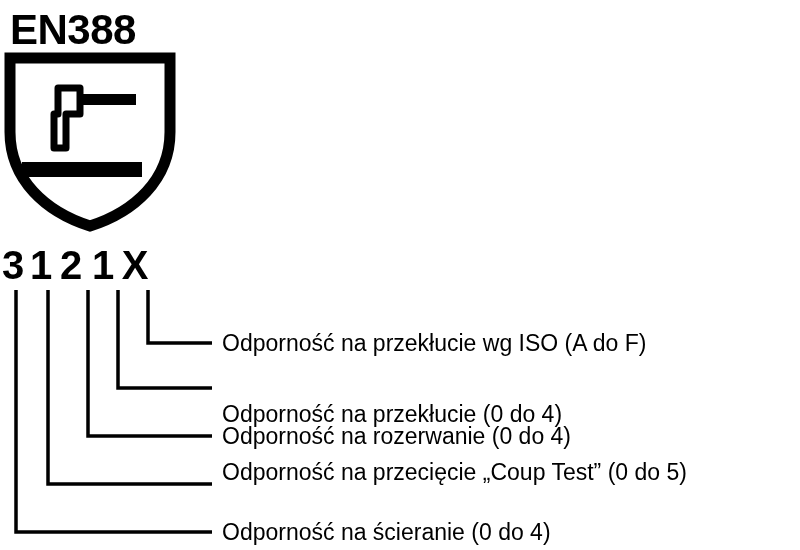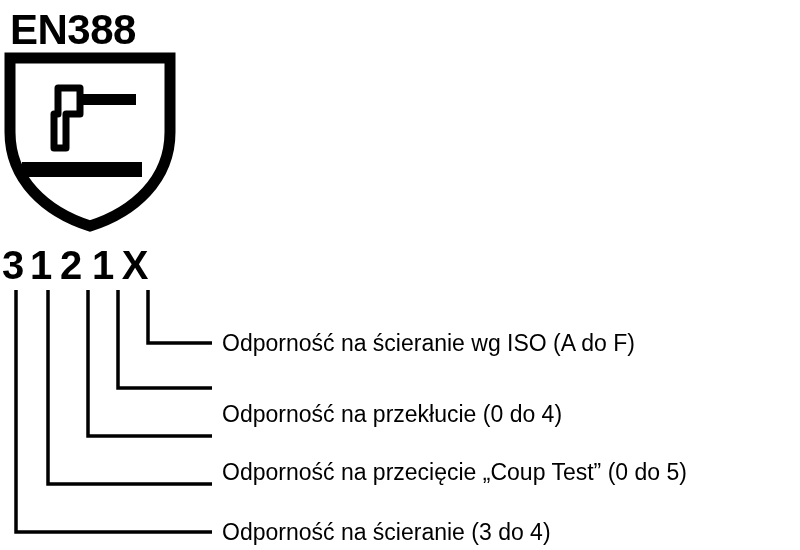--- a/index.html
+++ b/index.html
@@ -110,19 +110,20 @@
     <polyline points="118,5 118,103 212,103" fill="none" stroke="#000000" stroke-width="3.5"></polyline>
 
     <polyline points="88,5 88,151 212,151" fill="none" stroke="#000000" stroke-width="3.5"></polyline>
 
     <polyline points="48,5 48,199 212,199" fill="none" stroke="#000000" stroke-width="3.5"></polyline>
 
     <polyline points="16,5 16,247 212,247" fill="none" stroke="#000000" stroke-width="3.5"></polyline>
   </svg>
 
   <div class="labels">
-    <div class="label" style="top:45px;">Odporność na ścieranie wg ISO (A do F)</div>
+    <div class="label" style="top:45px;">Odporność na przekłucie wg ISO (A do F)</div>
     <div class="label" style="top:90px;margin-top:26px;">Odporność na przekłucie (0 do 4)</div>
+    <div class="label" style="top:138px;">Odporność na rozerwanie (0 do 4)</div>
     <div class="label" style="top:174px;">Odporność na przecięcie „Coup Test” (0 do 5)</div>
-    <div class="label" style="top:234px;">Odporność na ścieranie (3 do 4)</div>
+    <div class="label" style="top:234px;">Odporność na ścieranie (0 do 4)</div>
   </div>
 
 </div>
 
 </body></html>

